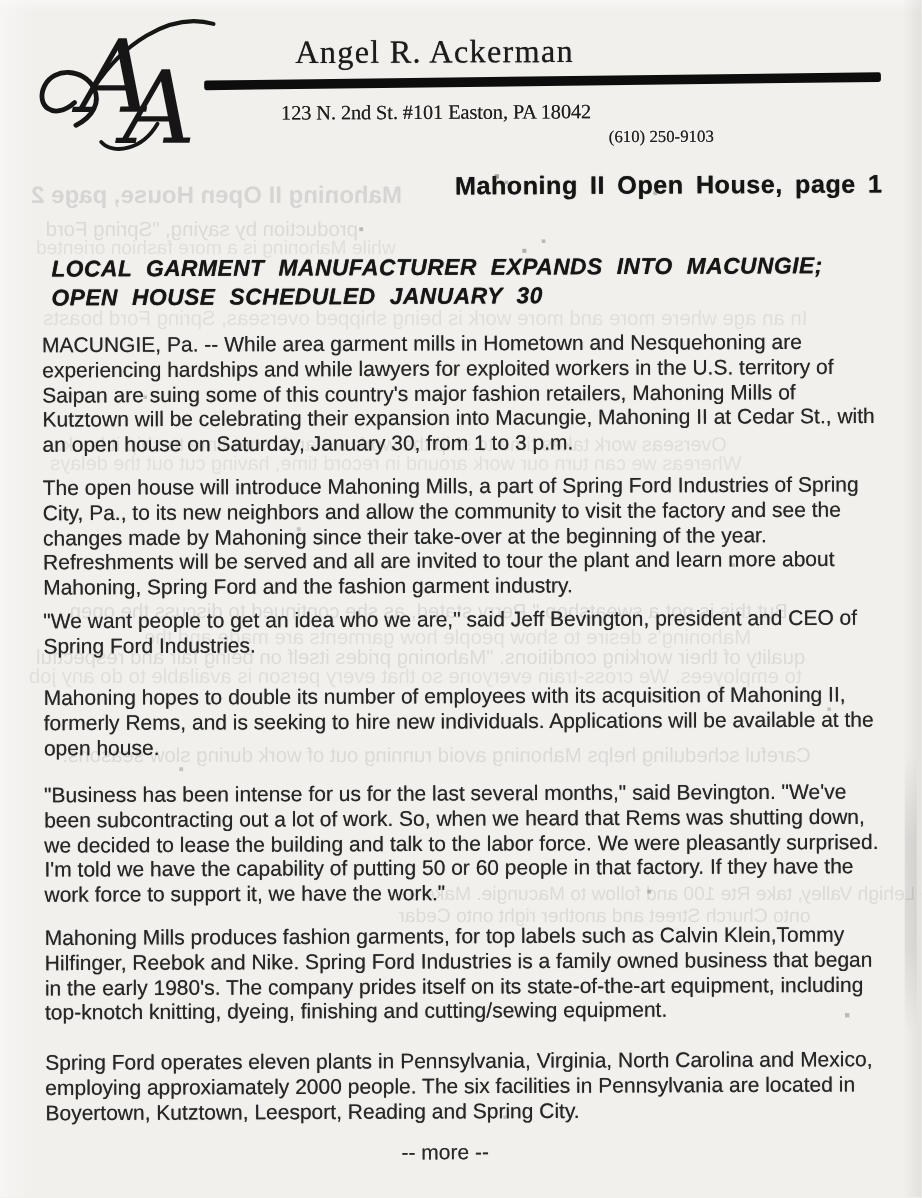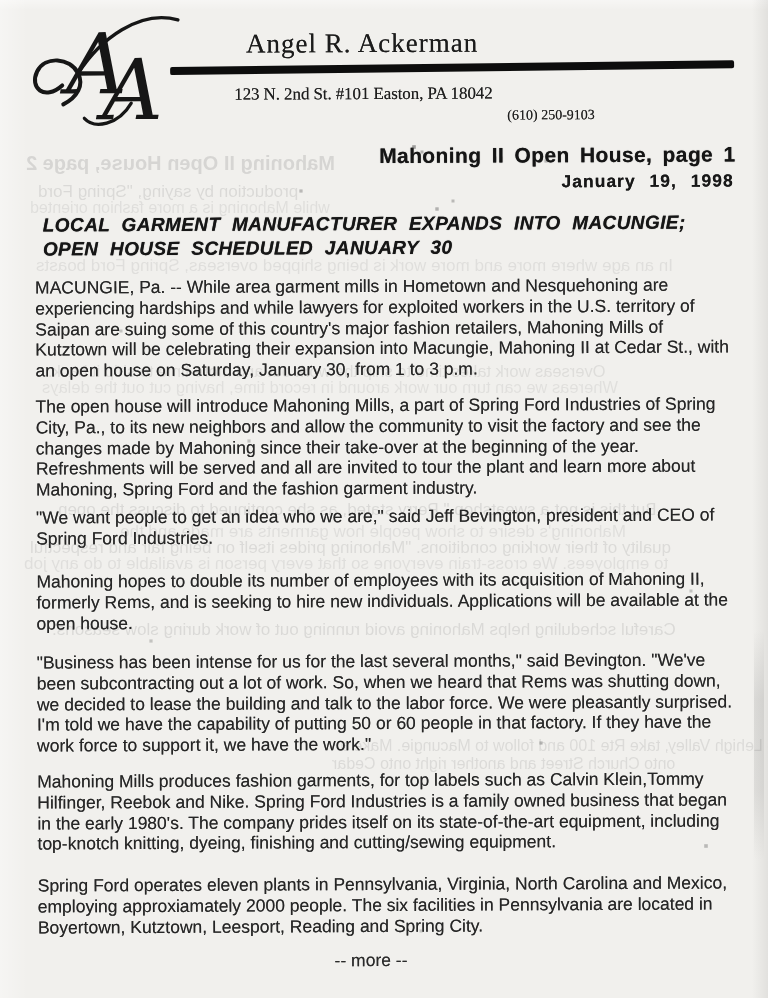--- a/index.html
+++ b/index.html
@@ -150,21 +150,20 @@
         <text x="34" y="88" font-family="DejaVu Serif, serif" font-style="italic" font-size="84" fill="#161616">A</text>
         <text x="70" y="114" font-family="DejaVu Serif, serif" font-style="italic" font-size="84" fill="#161616">A</text>
       </svg>
     </div>
     <div class="lh-name">Angel R. Ackerman</div>
     <div class="rule"></div>
     <div class="lh-address">123 N. 2nd St. #101 Easton, PA 18042</div>
     <div class="lh-phone">(610) 250-9103</div>
 
     <div class="doc-title">Mahoning II Open House, page 1</div>
-    <div class="doc-date">January 19, 1998</div>
 
     <div class="headline">
       <div>LOCAL GARMENT MANUFACTURER EXPANDS INTO MACUNGIE;</div>
       <div>OPEN HOUSE SCHEDULED JANUARY 30</div>
     </div>
 
     <div class="para" style="top:276px">MACUNGIE, Pa. -- While area garment mills in Hometown and Nesquehoning are experiencing hardships and while lawyers for exploited workers in the U.S. territory of Saipan are suing some of this country's major fashion retailers, Mahoning Mills of Kutztown will be celebrating their expansion into Macungie, Mahoning II at Cedar St., with an open house on Saturday, January 30, from 1 to 3 p.m.</div>
     <div class="para" style="top:395px">The open house will introduce Mahoning Mills, a part of Spring Ford Industries of Spring City, Pa.,  to its new neighbors and allow the community to visit the factory and see the changes made by Mahoning since their take-over at the beginning of the year. Refreshments will be served and all are invited to tour the plant and learn more about Mahoning, Spring Ford and the fashion garment industry.</div>
     <div class="para" style="top:506px">"We want people to get an idea who we are," said Jeff Bevington, president and CEO of Spring Ford Industries.</div>
     <div class="para" style="top:570px">Mahoning hopes to double its number of employees with its acquisition of Mahoning II, formerly Rems, and is seeking to hire new individuals. Applications will be available at the open house.</div>

